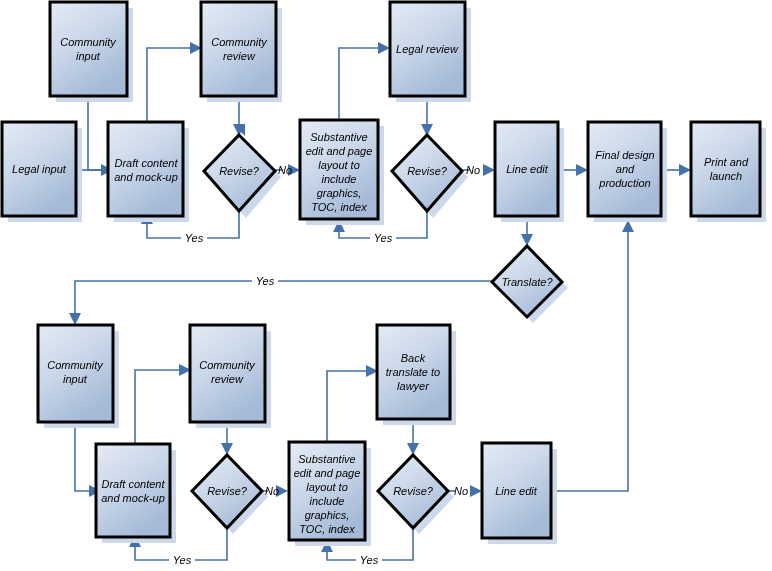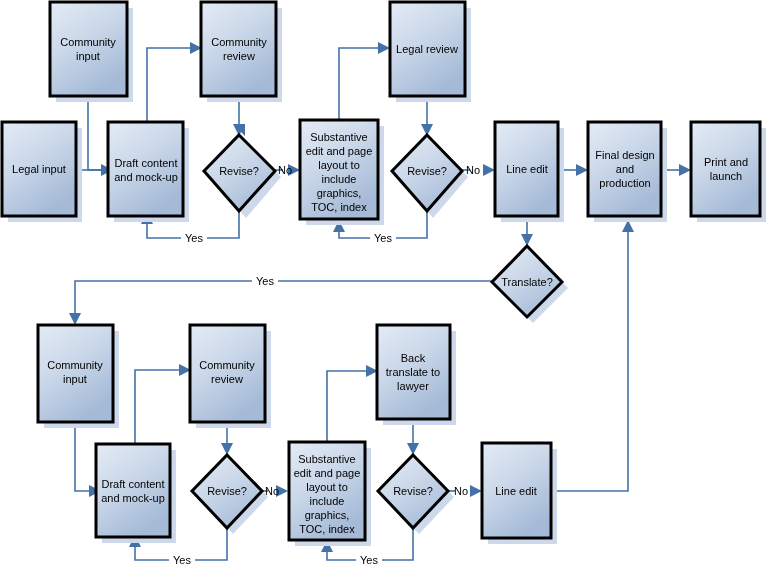--- a/index.html
+++ b/index.html
@@ -10,20 +10,21 @@
   body {
     width: 772px;
     height: 571px;
     font-family: "Liberation Sans", sans-serif;
     overflow: hidden;
   }
   #flow-root {
     position: relative;
     width: 772px;
     height: 531px;
+    font-style: italic;
   }
   svg#flowchart {
     display: block;
     width: 772px;
     height: 571px;
   }
   text {
     font-family: "Liberation Sans", sans-serif;
     font-size: 11px;
     fill: #000000;

